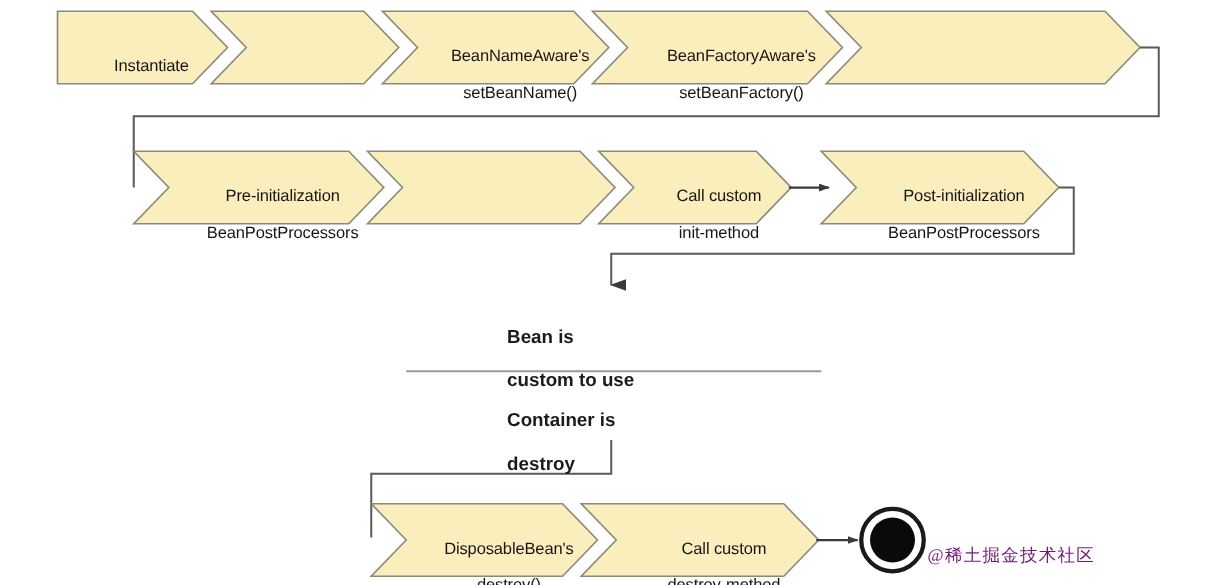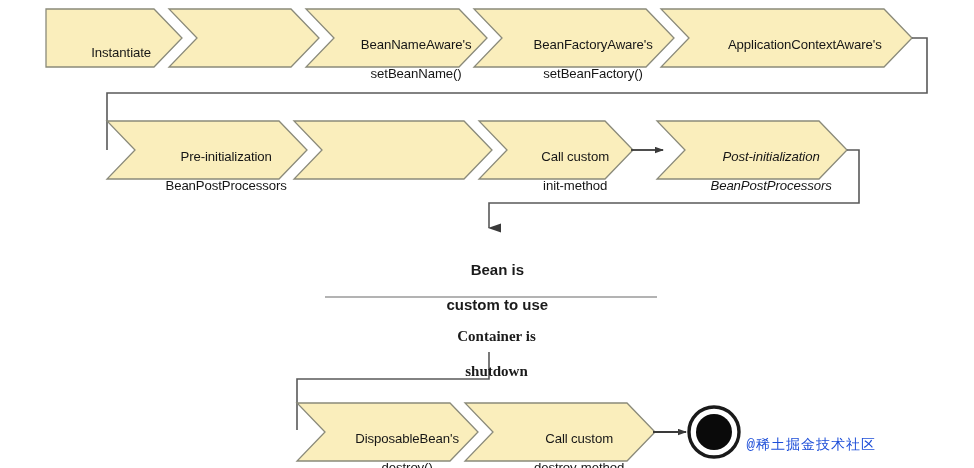--- a/index.html
+++ b/index.html
@@ -9,27 +9,27 @@
     color:#1a1a1a;
   }
   #diagram-canvas{position:absolute;left:12px;top:0;width:878px;height:468px;}
   .svg-layer{position:absolute;left:0;top:0;width:974px;height:468px;}
   .chev-text{
     position:absolute;text-align:center;line-height:1.12;
     font-size:13.2px;color:#161616;white-space:pre;
     letter-spacing:-0.1px;
   }
   .plain-text{
-    position:absolute;text-align:center;line-height:1.15;
+    position:absolute;line-height:1.15;
     font-size:15px;font-weight:bold;color:#1b1b1b;white-space:pre;
   }
   .watermark{
     position:absolute;right:14px;bottom:14px;
-    font-size:14px;color:#1d4ed8;letter-spacing:1px;
-    font-family:Liberation Mono, monospace;white-space:pre;text-align:center;
+    font-size:14px;color:#701a75;letter-spacing:1px;
+    font-family:Liberation Serif, serif;white-space:pre;text-align:center;
   }
 </style>
 </head>
 <body>
 
 <div id="diagram-canvas">
 
   <svg class="svg-layer" viewBox="0 0 974 468" xmlns="http://www.w3.org/2000/svg">
     <defs>
       <marker id="arrowFilled" markerWidth="10" markerHeight="10" refX="8" refY="3.2" orient="auto" markerUnits="userSpaceOnUse">
@@ -87,47 +87,47 @@
     <span>BeanNameAware's</span><br>
     <span>setBeanName()</span>
   </div>
 
   <div class="chev-text" style="left:485px;top:23px;width:178px;">
     <span>BeanFactoryAware's</span><br>
     <span>setBeanFactory()</span>
   </div>
 
   <div class="chev-text" style="left:670px;top:23px;width:232px;">
-    <span>ApplicationContextAware's</span><br>
+    <br>
   </div>
 
   <div class="chev-text" style="left:118px;top:135px;width:178px;text-align:center;">
     <span>Pre-initialization</span><br>
     <span>BeanPostProcessors</span>
   </div>
 
 
   <div class="chev-text" style="left:490px;top:135px;width:132px;">
     <span>Call custom</span><br>
     <span>init-method</span>
   </div>
 
-  <div class="chev-text" style="left:668px;top:135px;width:168px;font-style:italic;">
+  <div class="chev-text" style="left:668px;top:135px;width:168px;">
     <span>Post-initialization</span><br>
     <span>BeanPostProcessors</span>
   </div>
 
   <div class="plain-text" style="left:377px;top:244px;width:200px;">
     <span>Bean is</span><br>
     <span>custom to use</span>
   </div>
 
-  <div class="plain-text" style="left:377px;top:311px;width:200px;font-family:Liberation Serif, serif;">
+  <div class="plain-text" style="left:377px;top:311px;width:200px;">
     <span>Container is</span><br>
-    <span>shutdown</span>
+    <span>destroy</span>
   </div>
 
   <div class="chev-text" style="left:308px;top:417px;width:160px;">
     <span>DisposableBean's</span><br>
     <span>destroy()</span>
   </div>
 
   <div class="chev-text" style="left:476px;top:417px;width:168px;">
     <span>Call custom</span><br>
     <span>destroy-method</span>

